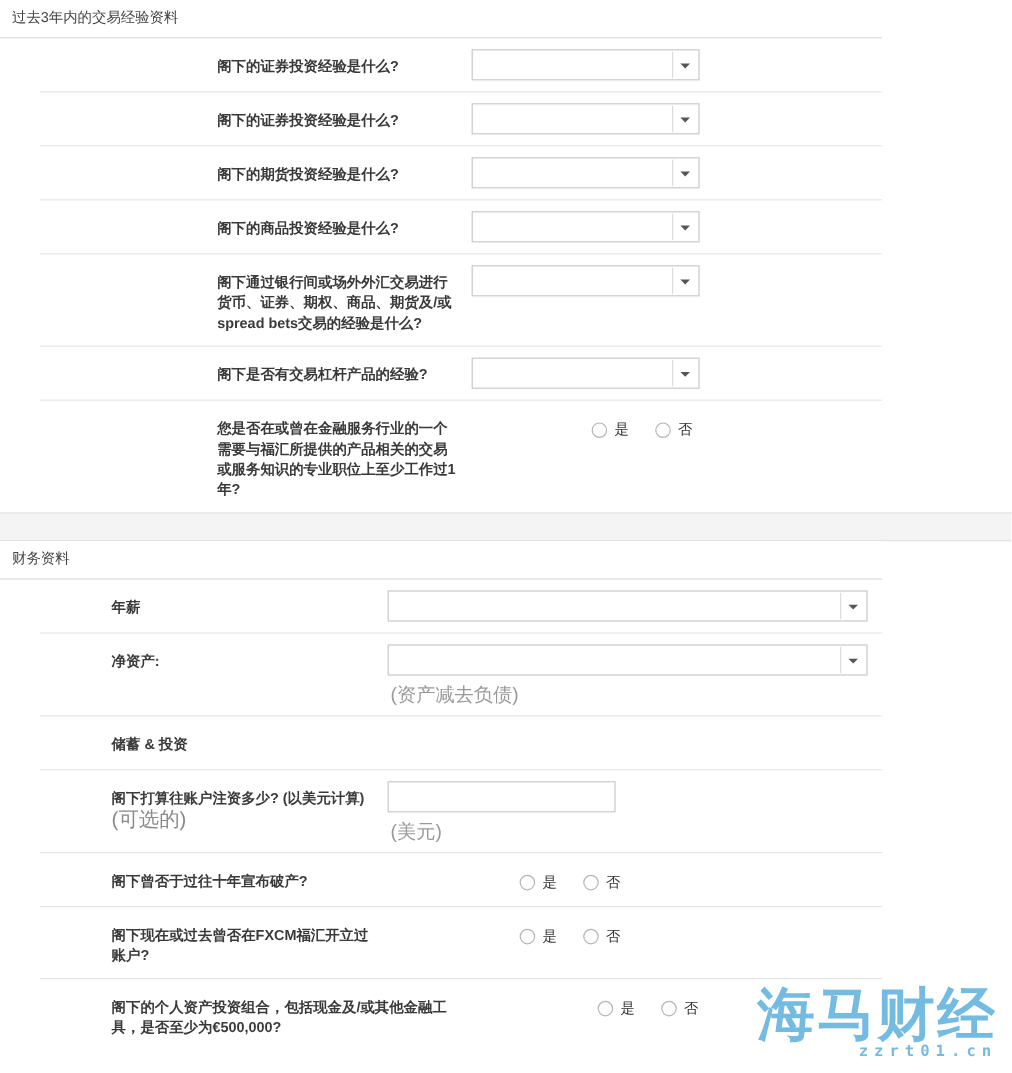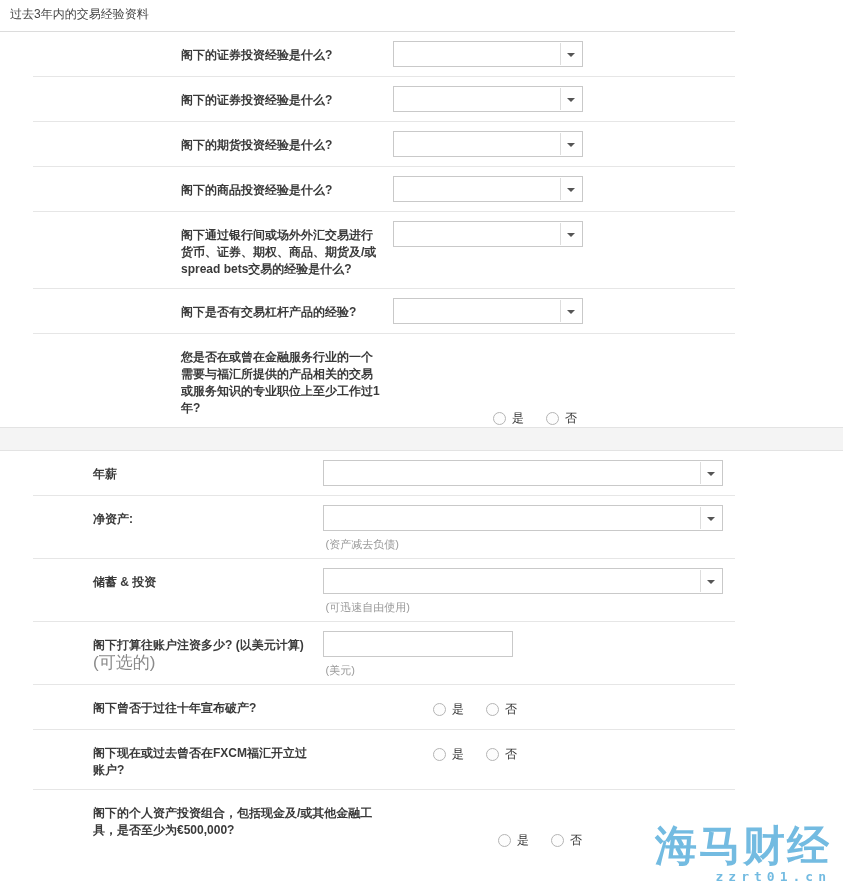--- a/index.html
+++ b/index.html
@@ -39,21 +39,20 @@
   }
   .form-row {
     display: flex;
     align-items: flex-start;
     border-bottom: 1px solid #e6e6e6;
     min-height: 45px;
     box-sizing: border-box;
   }
   .form-row.no-border {
     border-bottom: none;
-    align-items: flex-end;
   }
   .label-cell {
     box-sizing: border-box;
     padding: 15px 12px 10px 12px;
     font-weight: bold;
     font-size: 12px;
     color: #3a3a3a;
     line-height: 17px;
   }
   .label-cell .optional {
@@ -93,21 +92,21 @@
     border-top: 4px solid #555555;
   }
   .text-box {
     height: 26px;
     border: 1px solid #c9c9c9;
     background: #ffffff;
     box-sizing: border-box;
   }
   .hint {
     color: #9a9a9a;
-    font-size: 11px;
+    font-size: 16px;
     padding: 6px 0 0 2px;
   }
   .radio-cell {
     display: flex;
     align-items: center;
     padding-top: 16px;
     gap: 0;
   }
   .radio-opt {
     display: flex;
@@ -145,21 +144,21 @@
   .watermark {
     position: absolute;
     right: 12px;
     bottom: 6px;
     text-align: right;
     pointer-events: none;
     user-select: none;
   }
   .watermark .wm-main {
     font-family: "DejaVu Sans", sans-serif;
-    font-size: 42px;
+    font-size: 48px;
     font-weight: bold;
     color: rgba(0, 132, 200, 0.55);
     letter-spacing: 2px;
     line-height: 40px;
   }
   .watermark .wm-sub {
     font-family: "DejaVu Sans Mono", monospace;
     font-size: 13px;
     font-weight: bold;
     color: rgba(0, 132, 200, 0.55);
@@ -241,20 +240,21 @@
         </div>
       </div>
     </div>
 
   </div>
 </div>
 
 <div class="section-gap"></div>
 
 <div class="section s2">
+  <div class="section-header">财务资料</div>
   <div class="rows">
 
     <div class="form-row">
       <div class="label-cell">年薪</div>
       <div class="control-cell">
         <div class="select-box">
           <span class="caret"></span>
         </div>
       </div>
     </div>
@@ -264,26 +264,20 @@
       <div class="control-cell">
         <div class="select-box">
           <span class="caret"></span>
         </div>
         <div class="hint">(资产减去负债)</div>
       </div>
     </div>
 
     <div class="form-row">
       <div class="label-cell">储蓄 &amp; 投资</div>
-      <div class="control-cell">
-        <div class="select-box">
-          <span class="caret"></span>
-        </div>
-        <div class="hint">(可迅速自由使用)</div>
-      </div>
     </div>
 
     <div class="form-row">
       <div class="label-cell">
         <span>阁下打算往账户注资多少? (以美元计算)</span>
         <span class="optional">(可选的)</span>
       </div>
       <div class="control-cell">
         <input class="text-box" type="text" value="" style="">
         <div class="hint">(美元)</div>

